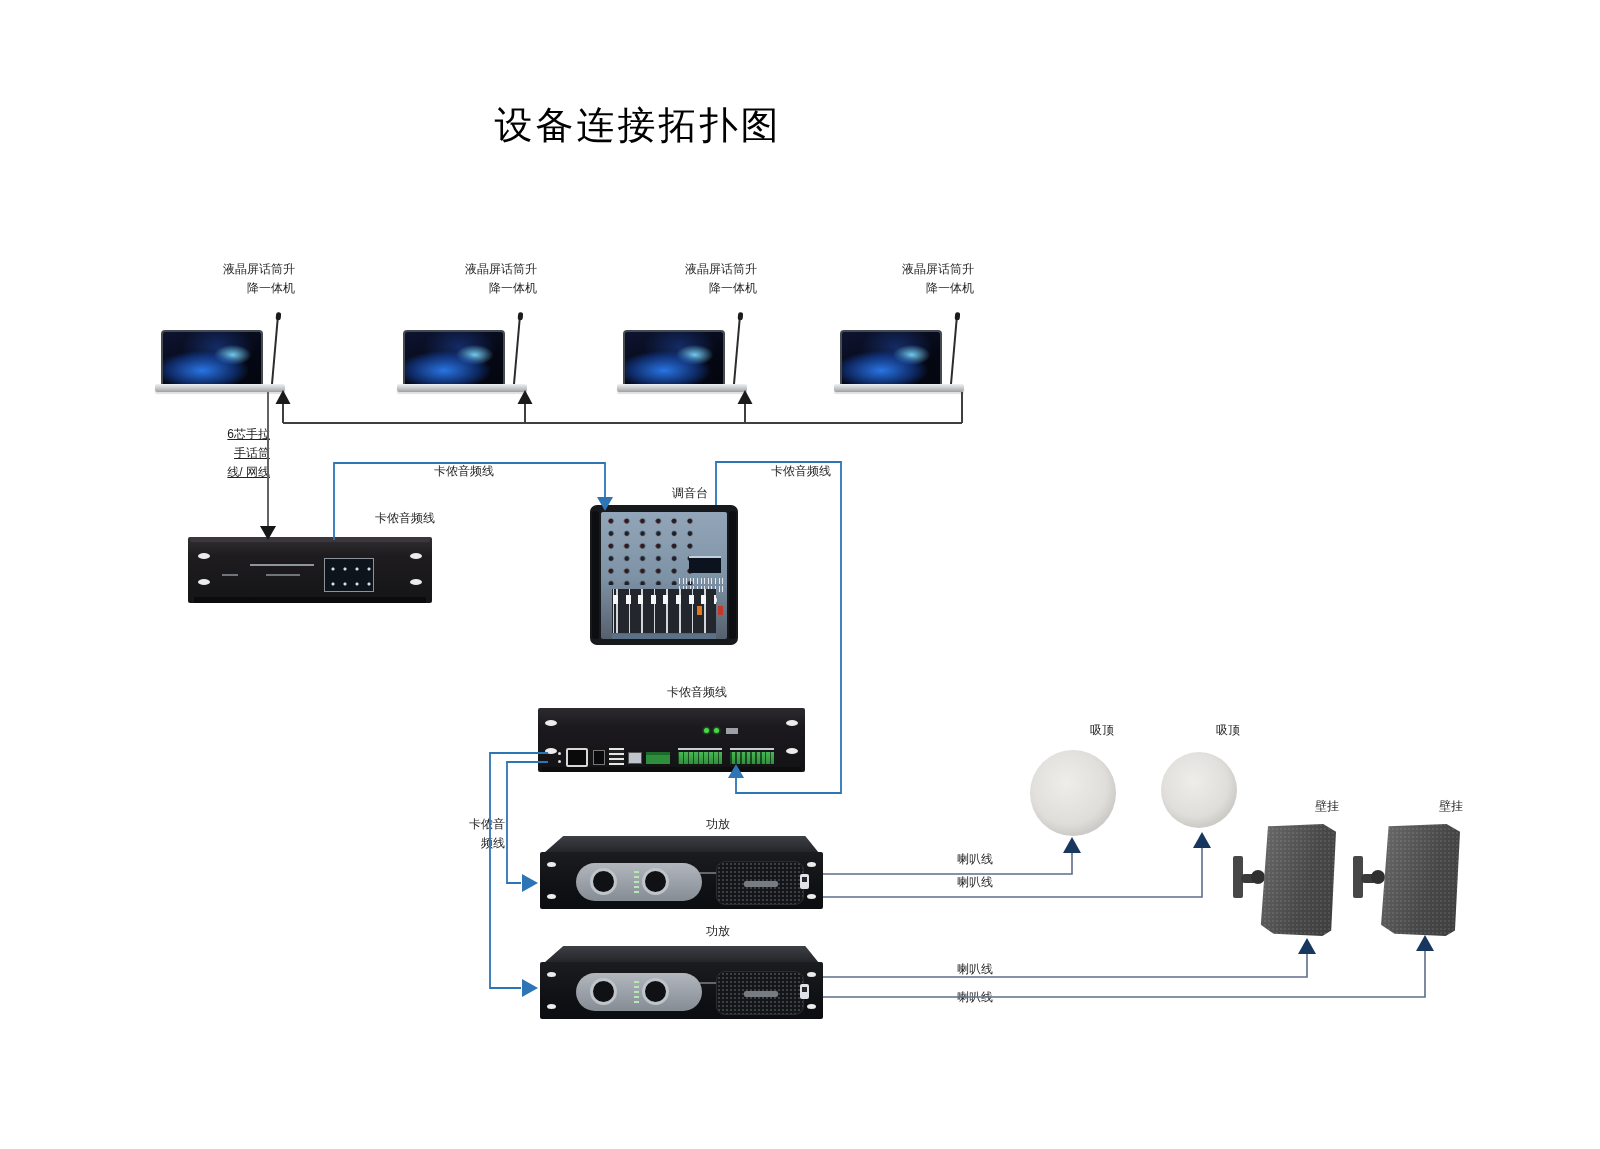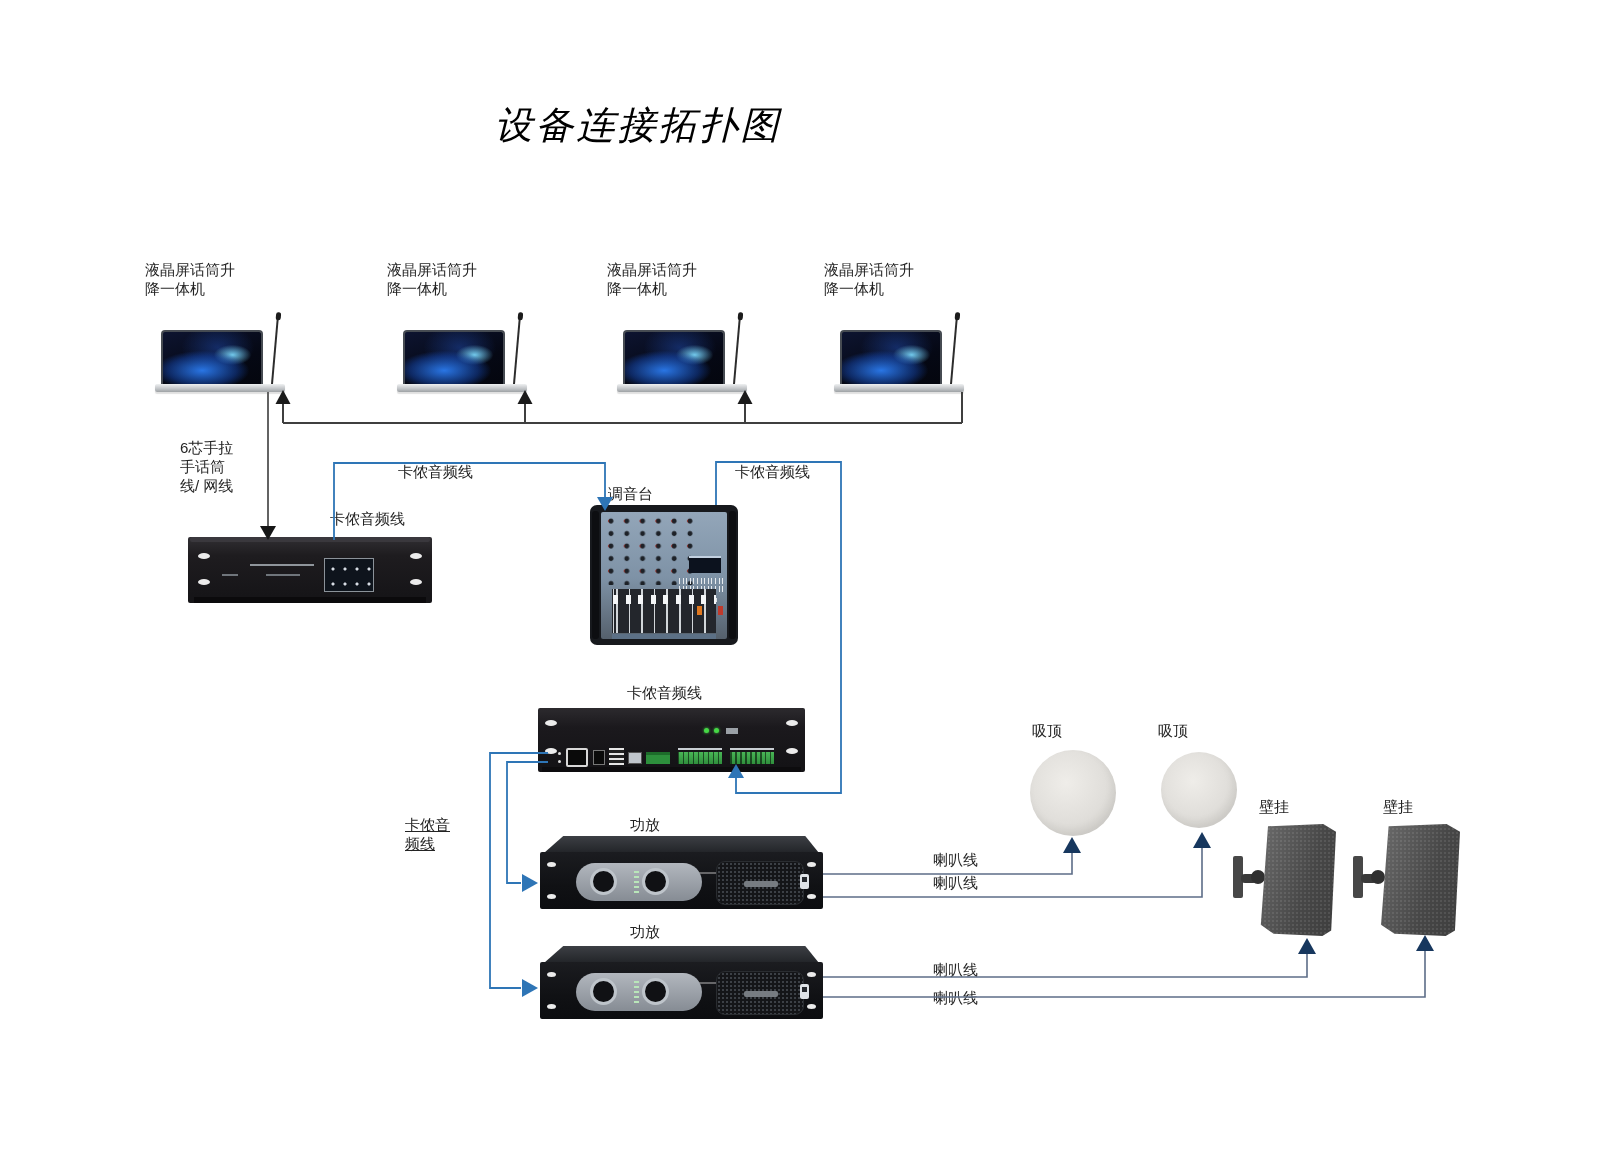--- a/index.html
+++ b/index.html
@@ -1,20 +1,20 @@
 <!DOCTYPE html>
 <html><head>
 <meta charset="utf-8">
 <style>
   html,body{margin:0;padding:0;background:#fff;}
   .canvas{position:relative;width:1600px;height:1149px;background:#ffffff;overflow:hidden;
           font-family:"Liberation Sans","DejaVu Sans",sans-serif;color:#242424;}
-  .lbl{position:absolute;font-size:15px;line-height:19px;text-align:left;white-space:pre-line;z-index:4;}
+  .lbl{position:absolute;font-size:12px;line-height:19px;text-align:right;white-space:pre-line;z-index:4;}
   .title{position:absolute;left:0;top:100px;width:1276px;text-align:center;font-size:38px;
-         letter-spacing:3px;color:#000;z-index:4;font-style:italic;}
+         letter-spacing:3px;color:#000;z-index:4;}
   .wires{position:absolute;left:0;top:0;z-index:5;pointer-events:none;}
 
   
   .unit{position:absolute;width:130px;height:126px;z-index:2;}
   .unit .u-label{position:absolute;left:-10px;top:-124px;width:150px;}
   .lt-screen{position:absolute;left:6px;top:-54px;width:102px;height:54px;border:2px solid #464b52;border-bottom:none;
     border-radius:4px 4px 0 0;box-sizing:border-box;
     background:
       radial-gradient(ellipse 62px 26px at 40% 74%, rgba(43,123,239,.95), rgba(23,78,190,.45) 55%, transparent 76%),
       radial-gradient(ellipse 26px 14px at 71% 44%, rgba(125,220,255,.9), transparent 72%),
@@ -180,26 +180,26 @@
     <div class="lt-base"></div>
   </div>
   <div class="unit" style="left:834px;top:384px;">
     <div class="lbl u-label">液晶屏话筒升
 降一体机</div>
     <div class="lt-screen"></div>
     <div class="lt-mic"></div>
     <div class="lt-base"></div>
   </div>
 
-  <div class="lbl" style="left:180px;top:438px;width:90px;">6芯手拉
+  <div class="lbl" style="left:180px;top:425px;width:90px;text-decoration:underline;">6芯手拉
 手话筒
 线/ 网线</div>
   <div class="lbl" style="left:398px;top:462px;width:96px;">卡侬音频线</div>
   <div class="lbl" style="left:735px;top:462px;width:96px;">卡侬音频线</div>
-  <div class="lbl" style="left:405px;top:815px;width:80px;text-decoration:underline;">卡侬音
+  <div class="lbl" style="left:425px;top:815px;width:80px;">卡侬音
 频线</div>
   <div class="lbl" style="left:933px;top:850px;width:60px;">喇叭线</div>
   <div class="lbl" style="left:933px;top:873px;width:60px;">喇叭线</div>
   <div class="lbl" style="left:933px;top:960px;width:60px;">喇叭线</div>
   <div class="lbl" style="left:933px;top:988px;width:60px;">喇叭线</div>
 
   <div class="lbl" style="left:330px;top:509px;width:105px;">卡侬音频线</div>
   <div class="host">
     <span class="hole" style="left:10px;top:16px;"></span>
     <span class="hole" style="left:10px;top:42px;"></span>

